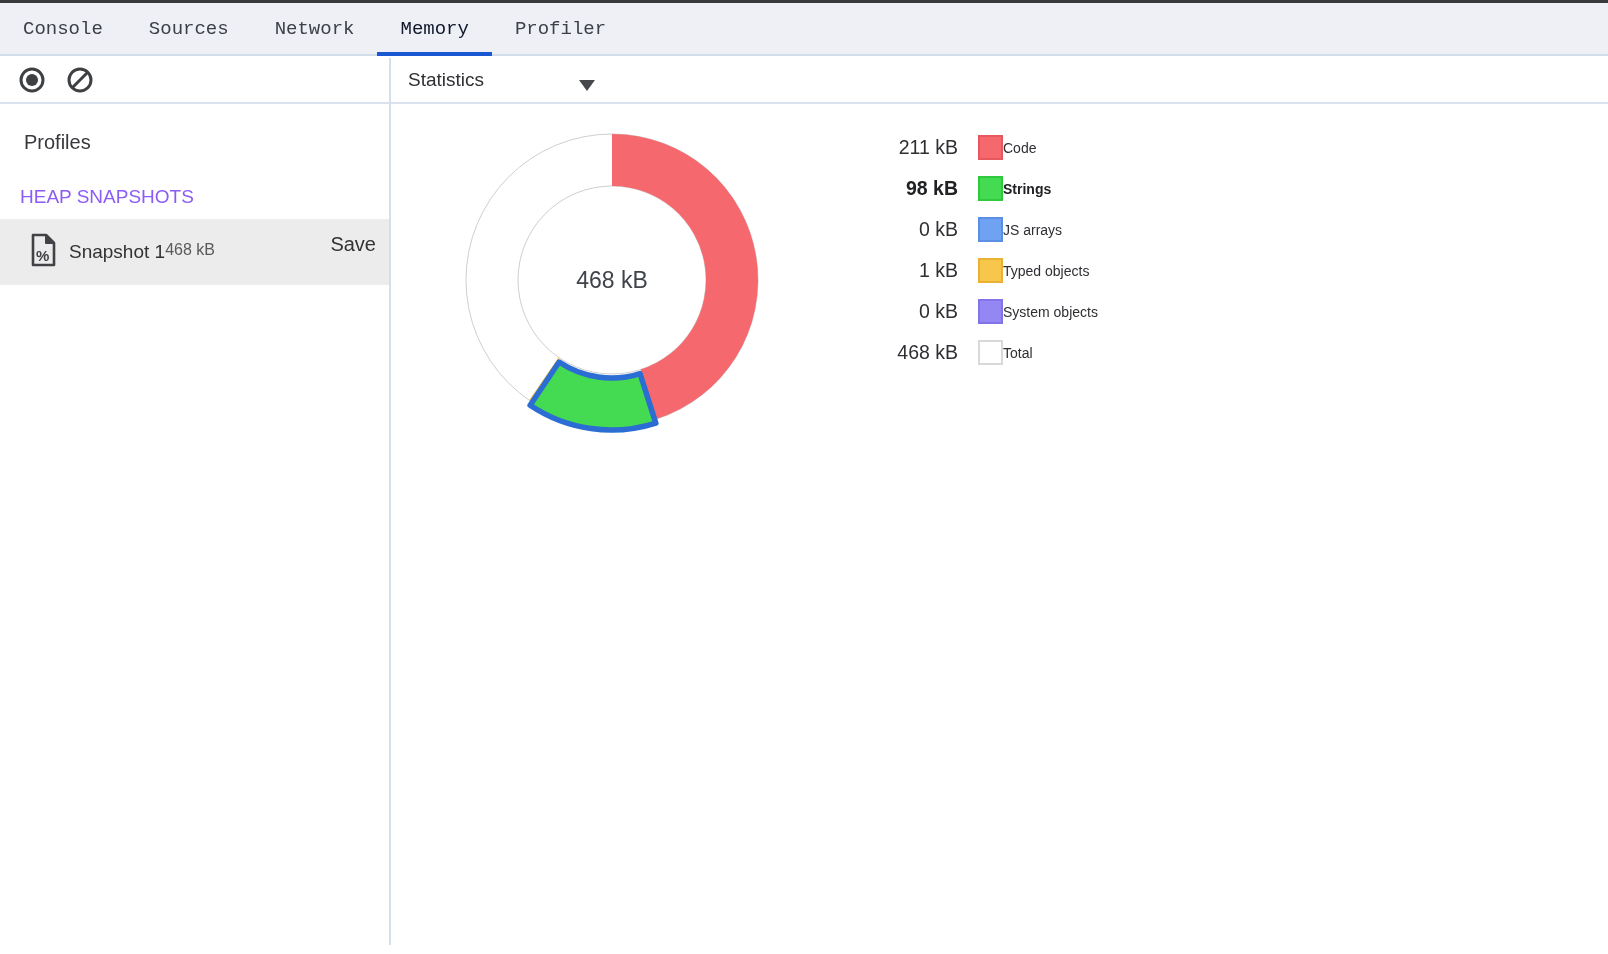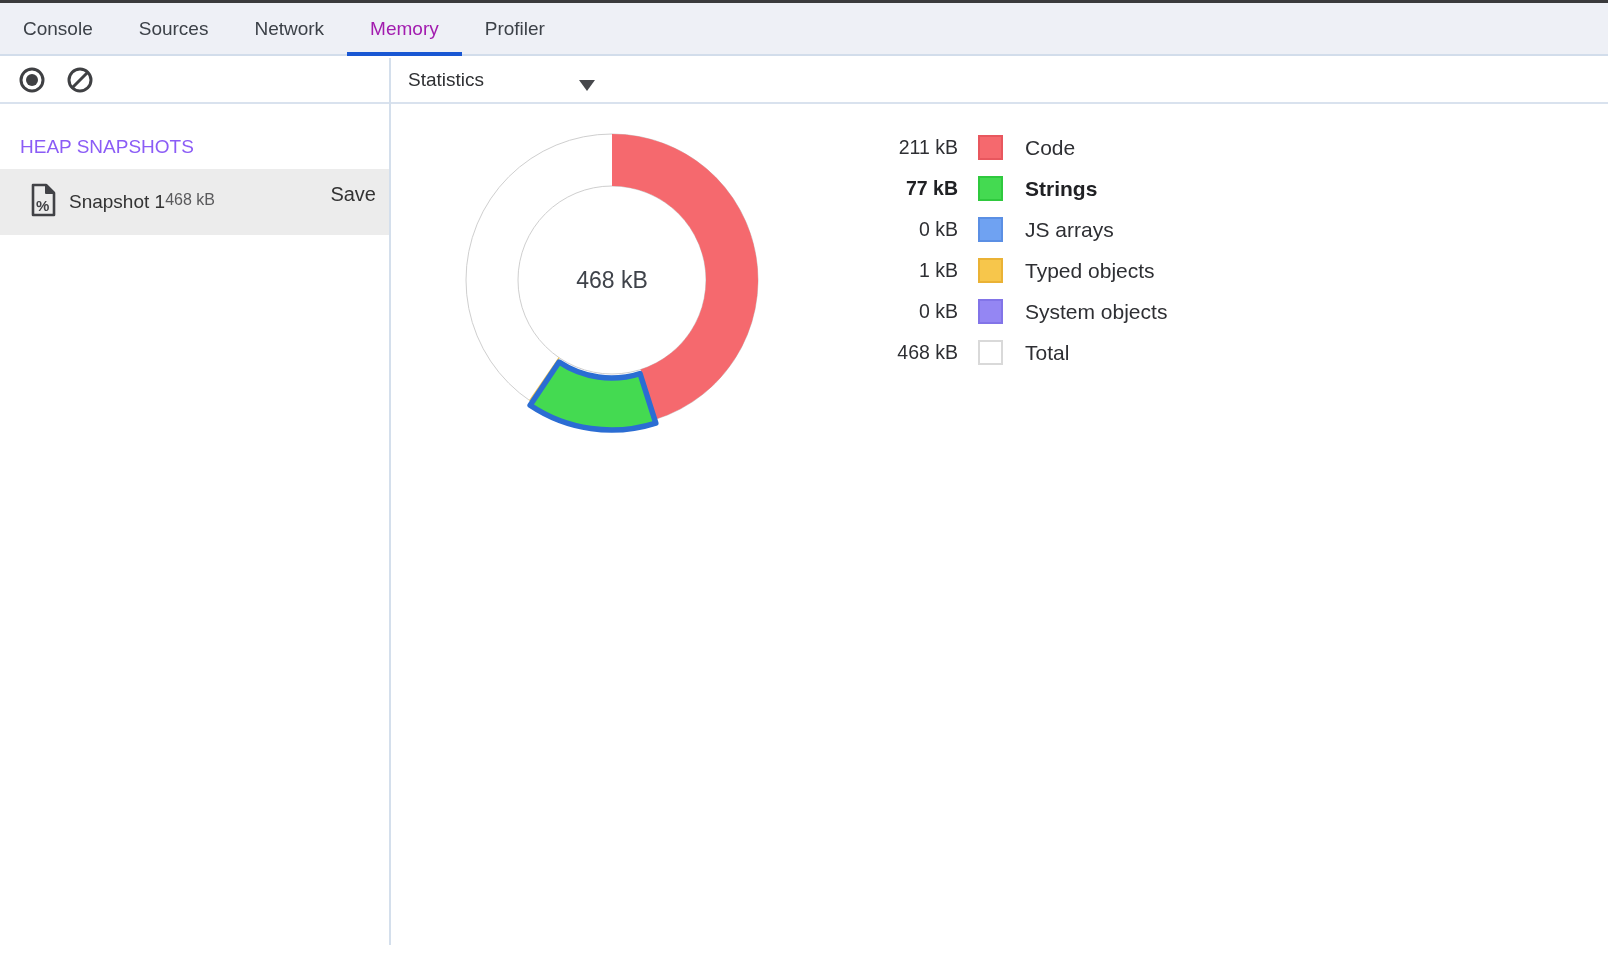--- a/index.html
+++ b/index.html
@@ -8,27 +8,27 @@
   #app {
     position:relative; width:1608px; height:954px; background:#fff; overflow:hidden;
   }
   
   .top-strip { position:absolute; left:0; top:0; width:100%; height:3px; background:#3a3a3c; }
 
   
   .tabbar {
     position:absolute; left:0; top:3px; width:100%; height:53px;
     background:#eef0f6; border-bottom:2px solid #d2ddeb;
-    display:flex; align-items:stretch;
+    display:flex; align-items:stretch;font-family:Liberation Mono, monospace;
   }
   .tab {
     display:flex; align-items:center; padding:0 23px; font-size:19px;
     color:#3c4148; position:relative; cursor:pointer; white-space:nowrap;
   }
-  .tab.active { color:#a21caf; }
+  .tab.active { color:#0f172a; }
   .tab.active::after {
     content:""; position:absolute; left:0; right:0; bottom:-2px; height:4px; background:#1957d3;
   }
 
   
   .toolbar {
     position:absolute; left:0; top:58px; width:100%; height:46px;
     background:#fff; border-bottom:2px solid #d9e2ee;
   }
   .toolbar-left { position:absolute; left:0; top:0; width:390px; height:100%;
@@ -72,21 +72,21 @@
     position:absolute; left:0; top:0; width:320px; height:320px;
     display:flex; align-items:center; justify-content:center;
     font-size:23px; color:#3f434a; pointer-events:none;
   }
 
   
   .legend { position:absolute; left:429px; top:21px; display:flex; flex-direction:column; }
   .legend-row { display:flex; align-items:center; height:41px; }
   .legend-value { width:138px; text-align:right; font-size:19.5px; color:#2e2f33; }
   .legend-swatch { width:25px; height:25px; margin-left:20px; border:2px solid transparent; }
-  .legend-label { margin-left:22px; font-size:21px; color:#2e2f33; white-space:nowrap; }
+  .legend-label { font-size:14px; color:#2e2f33; white-space:nowrap; }
   .legend-row.selected .legend-value, .legend-row.selected .legend-label { font-weight:bold; color:#202124; }
 </style>
 </head>
 <body>
 
 <div id="app">
 
   <div class="top-strip"></div>
 
   <div class="tabbar">
@@ -126,20 +126,21 @@
       <div class="stat-select">
         <span class="label">Statistics</span>
         <span class="caret"></span>
       </div>
     </div>
   </div>
 
   <div class="vdivider"></div>
 
   <div class="sidebar">
+    <div class="sidebar-title">Profiles</div>
     <div class="sidebar-section">HEAP SNAPSHOTS</div>
     <div class="snapshot-row">
       <span class="snap-icon">
         <svg width="27" height="34" viewBox="0 0 27 34">
           <path d="M3 2 h13 l8 8 v22 h-21 z" fill="none" stroke="#414246" stroke-width="2.6" stroke-linejoin="round"></path>
           <path d="M16 2 l8 8 h-8 z" fill="#414246" stroke="#414246" stroke-width="2" stroke-linejoin="round"></path>
           <text x="6" y="28" font-size="15" font-weight="bold" fill="#414246" font-family="'Liberation Sans',sans-serif">%</text>
         </svg>
       </span>
       <span class="snap-text">
@@ -161,21 +162,21 @@
         </svg>
       <div class="donut-center">468 kB</div>
     </div>
     <div class="legend" id="legend">
       <div class="legend-row">
         <span class="legend-value">211 kB</span>
         <span class="legend-swatch" style="background: rgb(245, 105, 110); border-color: rgb(232, 87, 94);"></span>
         <span class="legend-label">Code</span>
       </div>
       <div class="legend-row selected">
-        <span class="legend-value">77 kB</span>
+        <span class="legend-value">98 kB</span>
         <span class="legend-swatch" style="background: rgb(68, 218, 81); border-color: rgb(47, 201, 62);"></span>
         <span class="legend-label">Strings</span>
       </div>
       <div class="legend-row">
         <span class="legend-value">0 kB</span>
         <span class="legend-swatch" style="background: rgb(111, 162, 242); border-color: rgb(91, 143, 228);"></span>
         <span class="legend-label">JS arrays</span>
       </div>
       <div class="legend-row">
         <span class="legend-value">1 kB</span>

